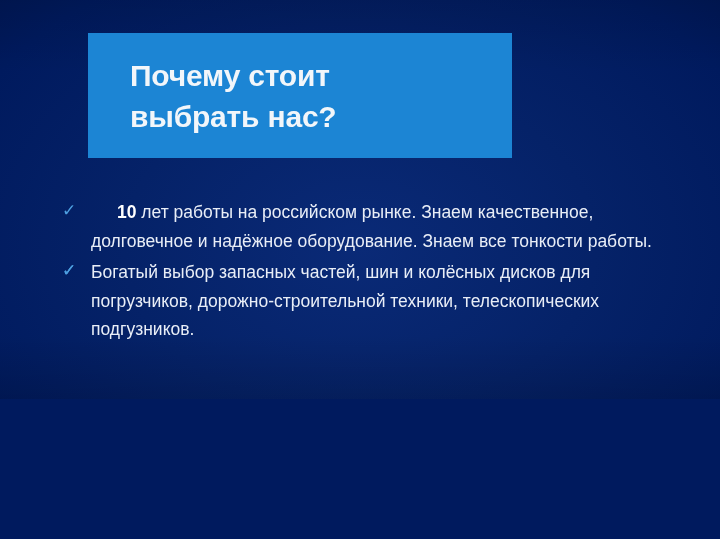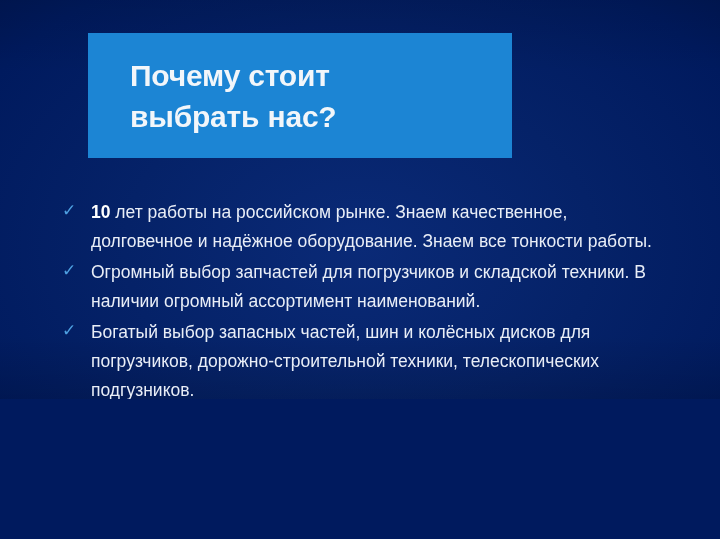--- a/index.html
+++ b/index.html
@@ -81,20 +81,21 @@
     width: 20px;
     height: 22px;
     color: #4d9fe0;
     font-size: 17px;
     line-height: 26px;
     text-align: left;
   }
   .bullet .lead {
     font-weight: bold;
     color: #ffffff;
+    margin-left: 26px;
   }
 
   
   .divider {
     position: absolute;
     left: 148px;
     top: 478px;
     width: 430px;
     height: 1px;
     background: linear-gradient(90deg,
@@ -143,21 +144,20 @@
 
   <div class="bullets">
 
     <div class="bullet">
       <span class="check">✓</span>
       <span class="lead">10</span><span> лет работы на российском рынке. Знаем качественное, долговечное и надёжное оборудование. Знаем все тонкости работы.</span>
     </div>
 
     <div class="bullet">
       <span class="check">✓</span>
-      <span>Огромный выбор запчастей для погрузчиков и складской техники. В наличии огромный ассортимент наименований.</span>
     </div>
 
     <div class="bullet">
       <span class="check">✓</span>
       <span>Богатый выбор запасных частей, шин и колёсных дисков для погрузчиков, дорожно-строительной техники, телескопических подгузников.</span>
     </div>
 
   </div>
 
   <div class="divider"></div>

